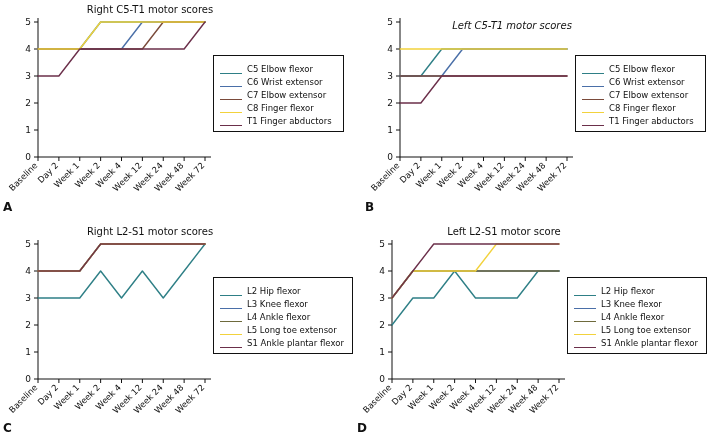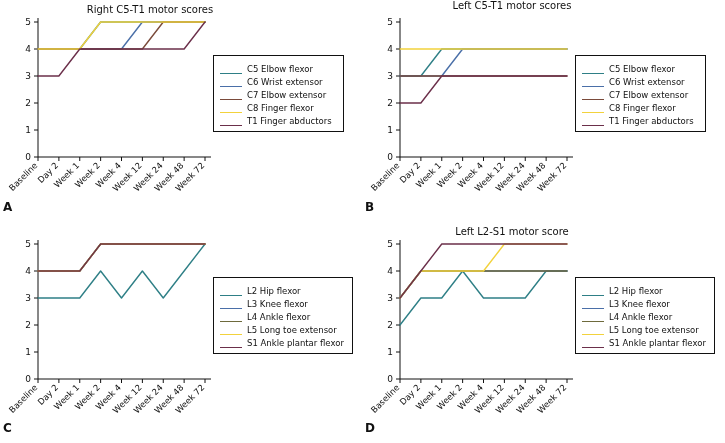--- a/index.html
+++ b/index.html
@@ -118,21 +118,21 @@
       </div>
     <div class="legend-row">
         <span class="legend-swatch" id="lg-0-4" style="border-top-color: rgb(107, 47, 74);"></span>
         <span class="legend-label">T1 Finger abductors</span>
       </div>
   </div>
   <div class="panel-letter" style="left:3px;top:200px;">A</div>
 </div>
 
 <div class="panel" style="left:362px;top:0px;width:363px;height:222px;">
-  <div class="panel-title" style="position:absolute;left:20px;top:0;width:260px;">Left C5-T1 motor scores</div>
+  <div class="panel-title" style="position:absolute;left:20px;top:20px;width:260px;font-style:italic;">Left C5-T1 motor scores</div>
   <div class="plot" style="left:0;top:0;width:363px;height:222px;">
     <svg id="svg-1" width="363" height="222">
         <line x1="38" y1="18" x2="38" y2="157" stroke="#111" stroke-width="1"></line>
         <line x1="38" y1="157" x2="211" y2="157" stroke="#111" stroke-width="1"></line>
         <line x1="34" y1="157" x2="38" y2="157" stroke="#111" stroke-width="1"></line>
         <text x="31" y="160.2" text-anchor="end" font-size="9" fill="#111" font-family="DejaVu Sans, sans-serif">0</text>
         <line x1="34" y1="130" x2="38" y2="130" stroke="#111" stroke-width="1"></line>
         <text x="31" y="133.2" text-anchor="end" font-size="9" fill="#111" font-family="DejaVu Sans, sans-serif">1</text>
         <line x1="34" y1="103" x2="38" y2="103" stroke="#111" stroke-width="1"></line>
         <text x="31" y="106.2" text-anchor="end" font-size="9" fill="#111" font-family="DejaVu Sans, sans-serif">2</text>
@@ -186,20 +186,21 @@
       </div>
     <div class="legend-row">
         <span class="legend-swatch" id="lg-1-4" style="border-top-color: rgb(107, 47, 74);"></span>
         <span class="legend-label">T1 Finger abductors</span>
       </div>
   </div>
   <div class="panel-letter" style="left:3px;top:200px;">B</div>
 </div>
 
 <div class="panel" style="left:0px;top:222px;width:362px;height:221px;">
+  <div class="panel-title" style="position:absolute;left:20px;top:4px;width:260px;">Right L2-S1 motor scores</div>
   <div class="plot" style="left:0;top:0;width:362px;height:221px;">
     <svg id="svg-2" width="362" height="221">
         <line x1="38" y1="18" x2="38" y2="157" stroke="#111" stroke-width="1"></line>
         <line x1="38" y1="157" x2="211" y2="157" stroke="#111" stroke-width="1"></line>
         <line x1="34" y1="157" x2="38" y2="157" stroke="#111" stroke-width="1"></line>
         <text x="31" y="160.2" text-anchor="end" font-size="9" fill="#111" font-family="DejaVu Sans, sans-serif">0</text>
         <line x1="34" y1="130" x2="38" y2="130" stroke="#111" stroke-width="1"></line>
         <text x="31" y="133.2" text-anchor="end" font-size="9" fill="#111" font-family="DejaVu Sans, sans-serif">1</text>
         <line x1="34" y1="103" x2="38" y2="103" stroke="#111" stroke-width="1"></line>
         <text x="31" y="106.2" text-anchor="end" font-size="9" fill="#111" font-family="DejaVu Sans, sans-serif">2</text>
@@ -252,21 +253,21 @@
         <span class="legend-label">L5 Long toe extensor</span>
       </div>
     <div class="legend-row">
         <span class="legend-swatch" id="lg-2-4" style="border-top-color: rgb(107, 47, 74);"></span>
         <span class="legend-label">S1 Ankle plantar flexor</span>
       </div>
   </div>
   <div class="panel-letter" style="left:3px;top:199px;">C</div>
 </div>
 
-<div class="panel" style="left:362px;top:222px;width:363px;height:221px;">
+<div class="panel" style="left:354px;top:222px;width:363px;height:221px;">
   <div class="panel-title" style="position:absolute;left:20px;top:4px;width:260px;">Left L2-S1 motor score</div>
   <div class="plot" style="left:0;top:0;width:363px;height:221px;">
     <svg id="svg-3" width="363" height="221">
         <line x1="38" y1="18" x2="38" y2="157" stroke="#111" stroke-width="1"></line>
         <line x1="38" y1="157" x2="211" y2="157" stroke="#111" stroke-width="1"></line>
         <line x1="34" y1="157" x2="38" y2="157" stroke="#111" stroke-width="1"></line>
         <text x="31" y="160.2" text-anchor="end" font-size="9" fill="#111" font-family="DejaVu Sans, sans-serif">0</text>
         <line x1="34" y1="130" x2="38" y2="130" stroke="#111" stroke-width="1"></line>
         <text x="31" y="133.2" text-anchor="end" font-size="9" fill="#111" font-family="DejaVu Sans, sans-serif">1</text>
         <line x1="34" y1="103" x2="38" y2="103" stroke="#111" stroke-width="1"></line>

